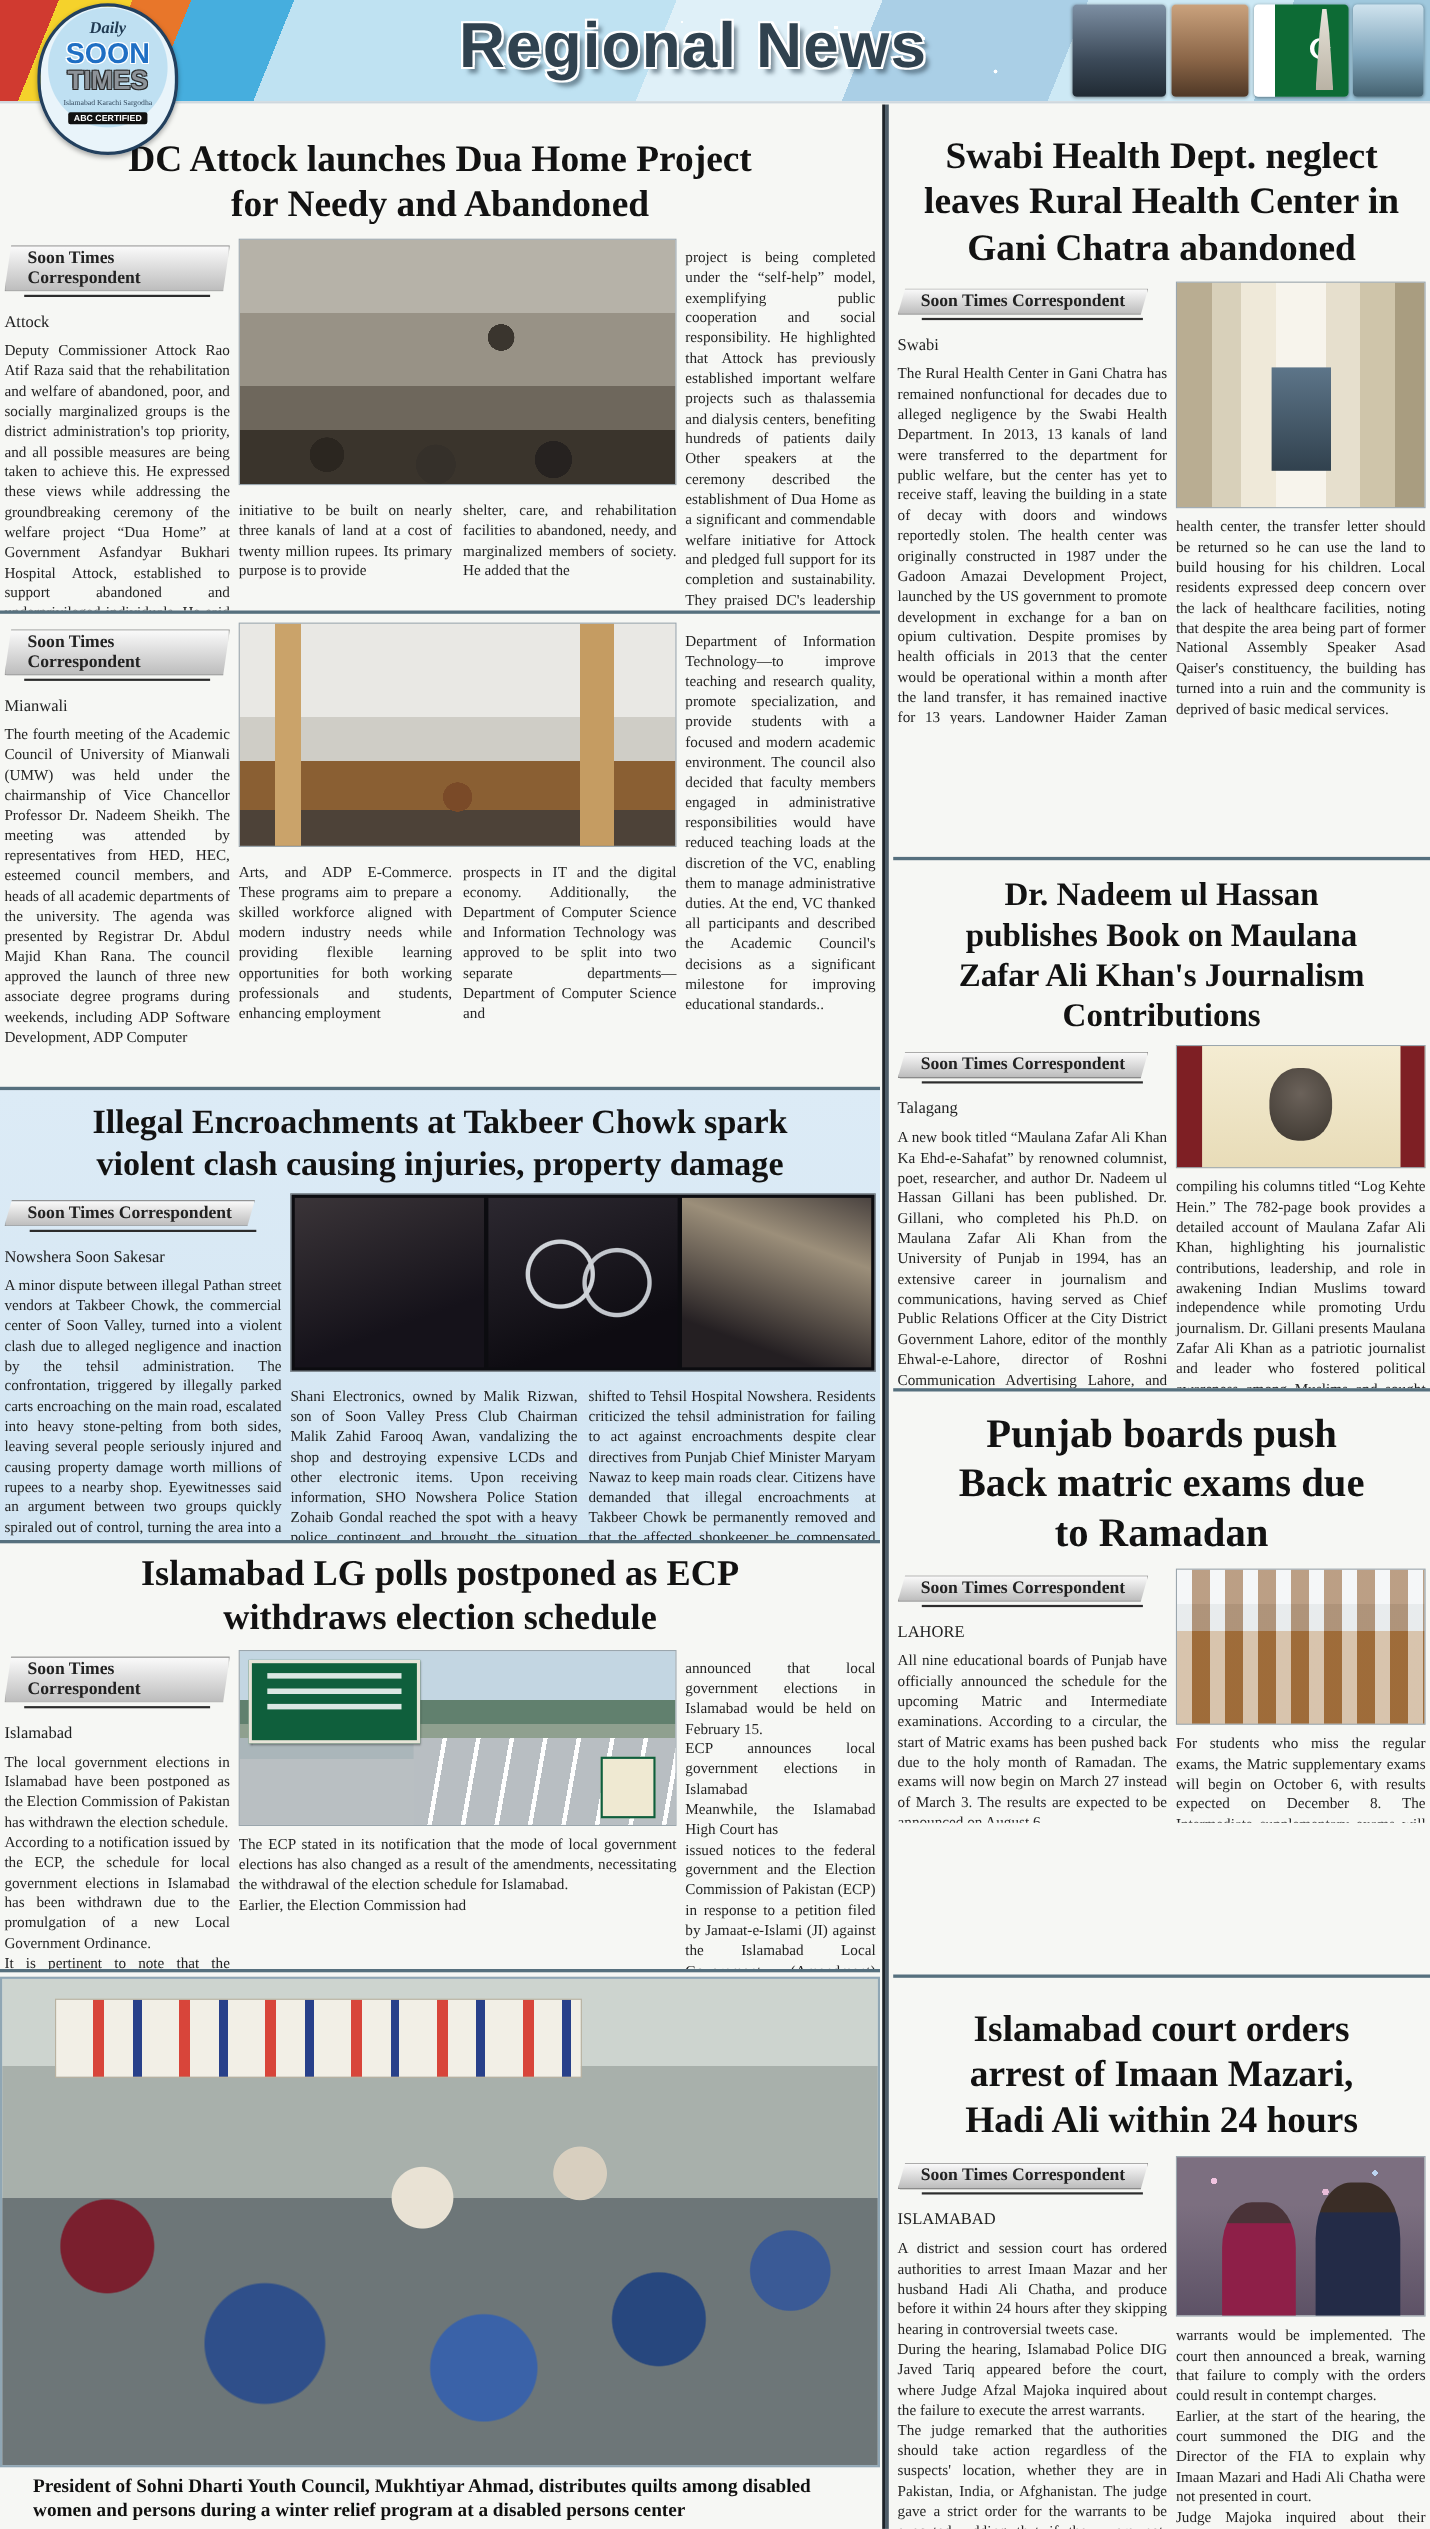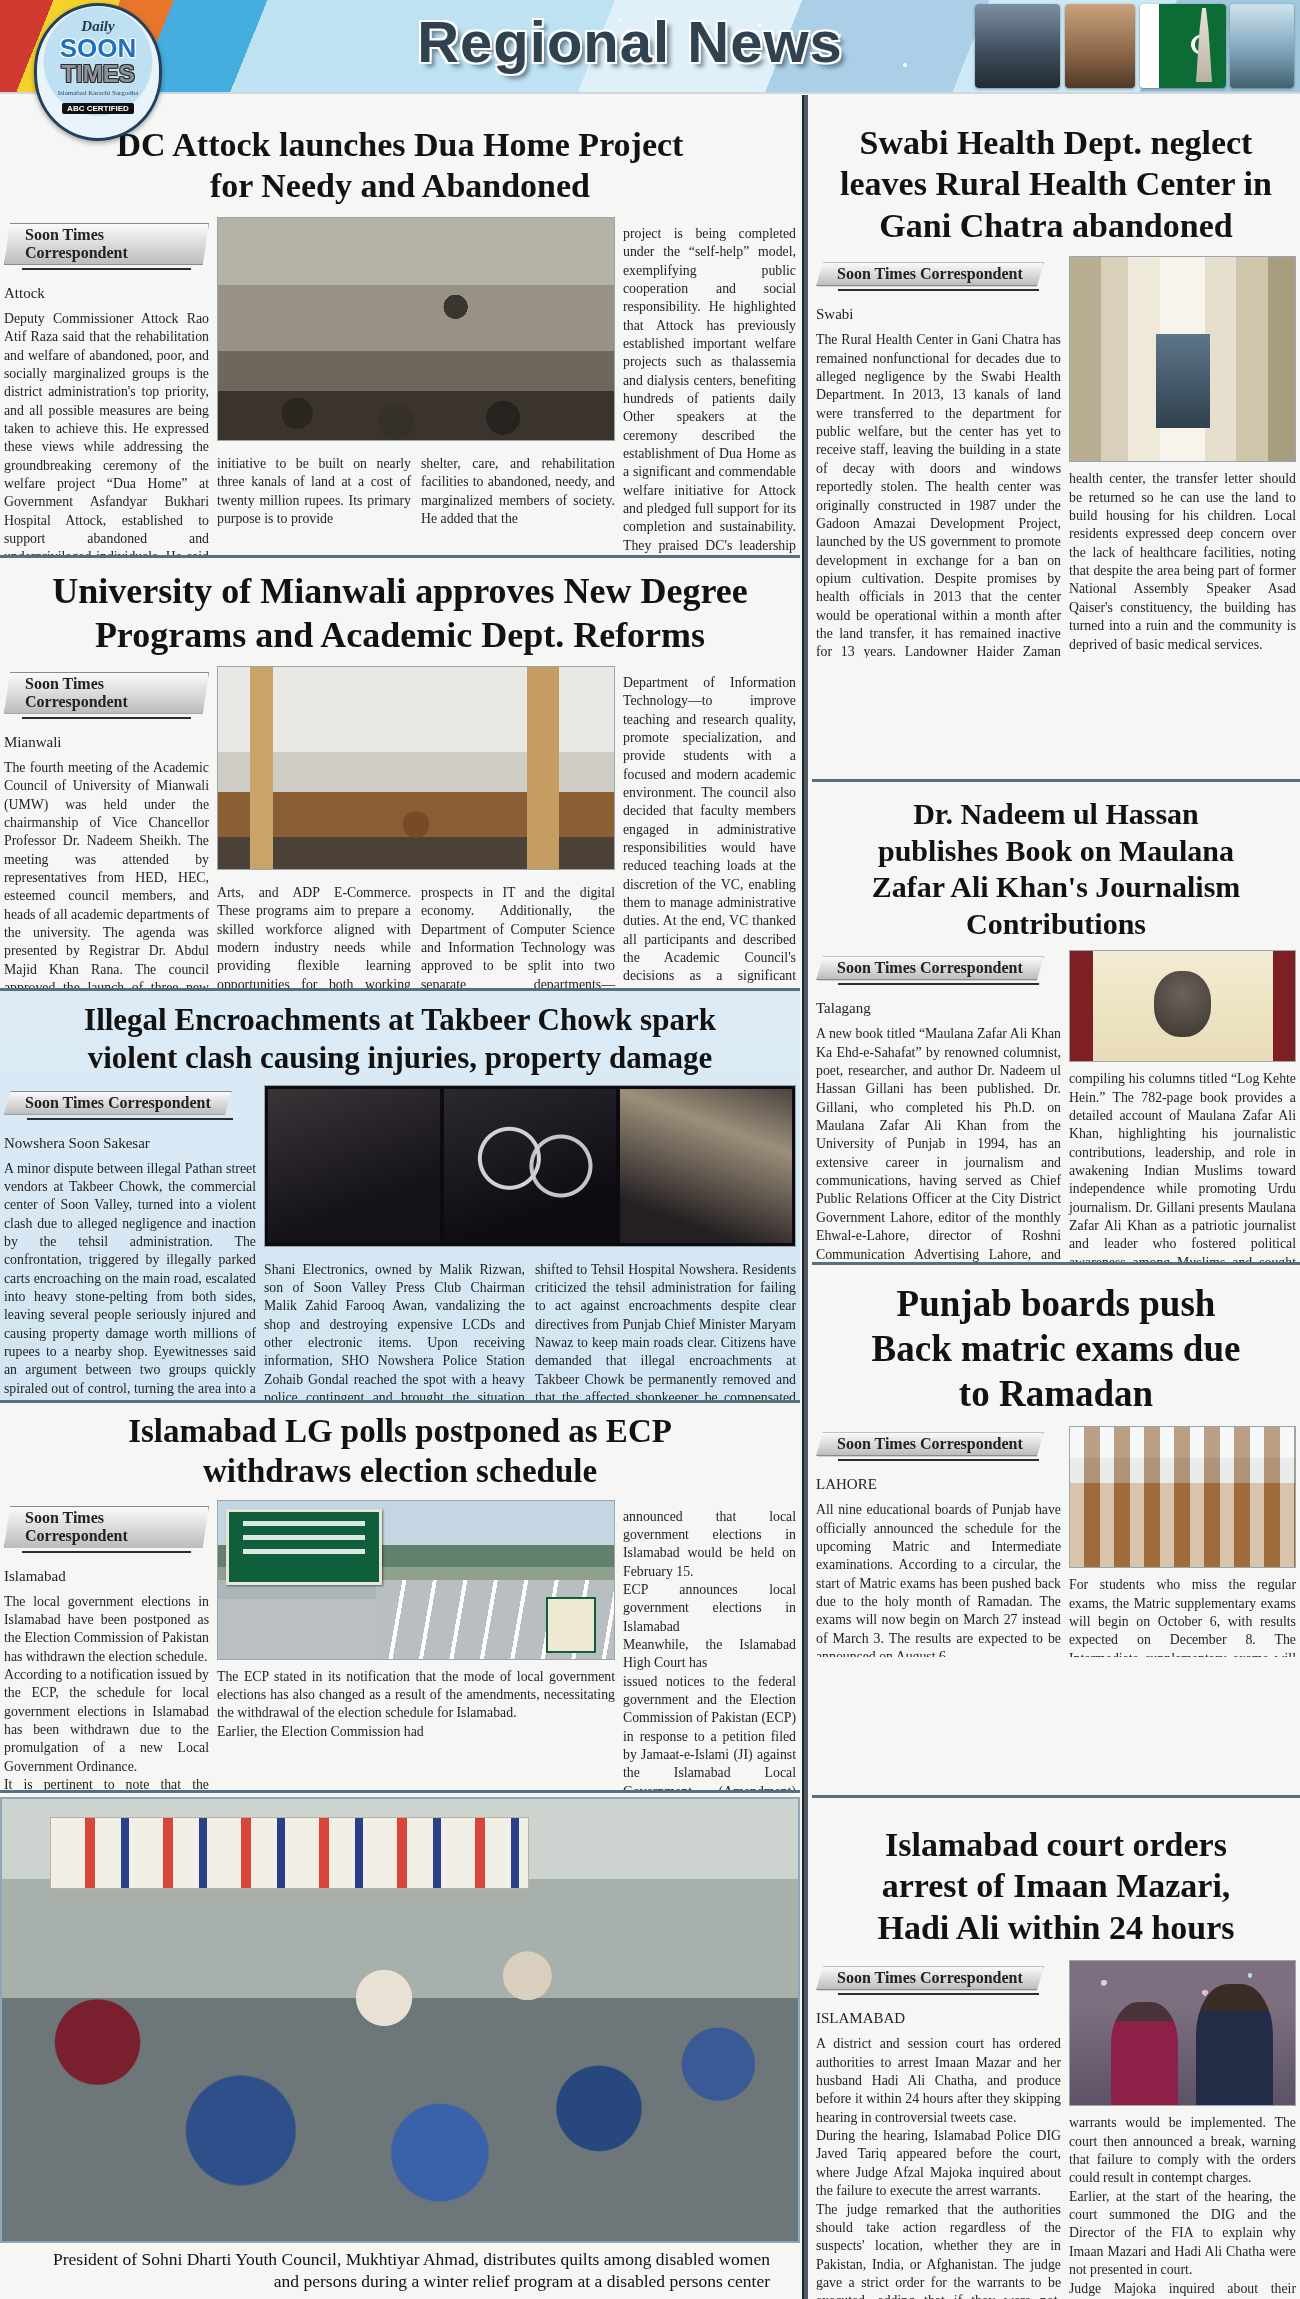--- a/index.html
+++ b/index.html
@@ -152,21 +152,21 @@
       radial-gradient(circle 80px at 55% 80%,#3a62a8 0 60%,transparent 62%),
       radial-gradient(circle 70px at 75% 70%,#27477e 0 60%,transparent 62%),
       radial-gradient(circle 60px at 90% 60%,#3a5a96 0 60%,transparent 62%),
       radial-gradient(circle 46px at 48% 45%,#e9e2d4 0 60%,transparent 62%),
       radial-gradient(circle 40px at 66% 40%,#d8cfbf 0 60%,transparent 62%),
       linear-gradient(180deg,#cdd4cf 0 18%,#a8b0ab 18% 45%,#6d7678 45% 100%);}
   .ph-bottom .banner-cloth{position:absolute;left:6%;top:4%;width:60%;height:16%;
     background:repeating-linear-gradient(90deg,#f2efe6 0 34px,#d8453a 34px 44px,#f2efe6 44px 70px,#28408a 70px 78px);
     border:1px solid #b9b2a0;}
   .caption{
-    text-align:right;font-size:17.5px;font-weight:normal;color:#101010;
+    text-align:left;font-size:17.5px;font-weight:bold;color:#101010;
     line-height:1.25;padding:6px 30px 0;
   }
   
   #a1{top:0;height:463px;}
   #a1 .headline{font-size:34px;padding-top:32px;}
   #a1 .row{margin-top:10px;}
   #a3{top:463px;height:433px;border-top:3px solid #56707e;}
   #a3 .headline{font-size:36px;padding-top:12px;}
   #a3 .row{margin-top:8px;}
   #a5{top:896px;height:412px;border-top:3px solid #56707e;background:linear-gradient(180deg,#dcebf6,#d3e5f2);}
@@ -237,22 +237,20 @@
           <div class="body-text">shelter, care, and rehabilitation facilities to abandoned, needy, and marginalized members of society. He added that the</div>
         </div>
       </div>
       <div class="w180">
         <div class="body-text">project is being completed under the “self-help” model, exemplifying public cooperation and social responsibility. He highlighted that Attock has previously established important welfare projects such as thalassemia and dialysis centers, benefiting hundreds of patients daily Other speakers at the ceremony described the establishment of Dua Home as a significant and commendable welfare initiative for Attock and pledged full support for its completion and sustainability. They praised DC's leadership and vision.</div>
       </div>
     </div>
   </section>
 
   <section id="a3">
-    <h1 class="headline">University of Mianwali approves New Degree
-Programs and Academic Dept. Reforms</h1>
     <div class="row">
       <div class="w205">
         <div class="byline-wrap">
           <span class="byline-box">Soon Times Correspondent</span>
           <div class="byline-underline"></div>
         </div>
         <div class="dateline">Mianwali</div>
         <div class="body-text">The fourth meeting of the Academic Council of University of Mianwali (UMW) was held under the chairmanship of Vice Chancellor Professor Dr. Nadeem Sheikh. The meeting was attended by representatives from HED, HEC, esteemed council members, and heads of all academic departments of the university. The agenda was presented by Registrar Dr. Abdul Majid Khan Rana. The council approved the launch of three new associate degree programs during weekends, including ADP Software Development, ADP Computer</div>
       </div>
       <div class="w398">

